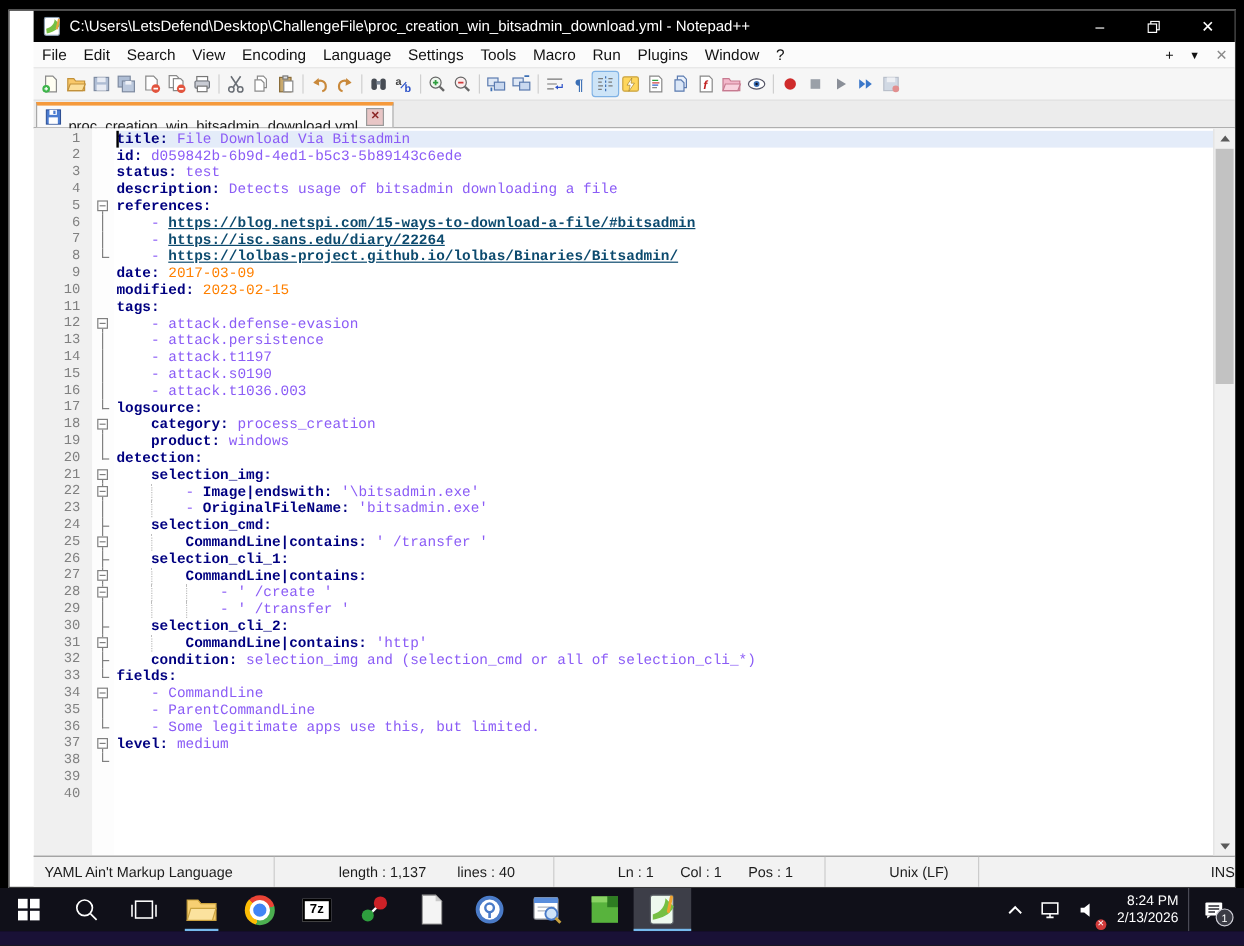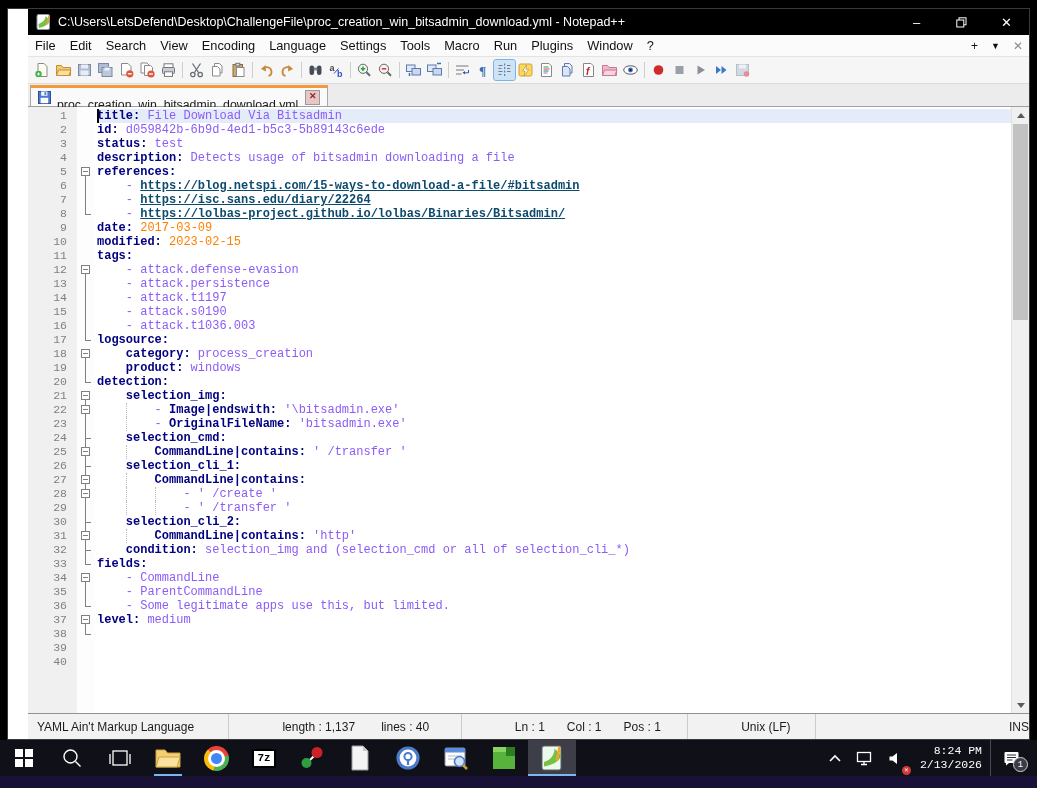--- a/index.html
+++ b/index.html
@@ -74,21 +74,21 @@
   .sthumb{position:absolute;left:1px;top:17px;width:15px;height:196px;background:#c2c2c2;}
 
   
   .statusbar{height:25px;background:#f2f2f2;border-top:1px solid #919191;display:flex;align-items:stretch;
     font-size:12px;color:#1c1c1c;flex:none;gap:44px;}
   .sbseg{display:flex;align-items:center;padding-left:9px;border-right:1px solid #cccccc;box-sizing:border-box;white-space:nowrap;}
   .sb-doctype{width:261px;} .sb-size{width:244px;gap:26px;} .sb-caret{width:236px;gap:22px;}
   .sb-eol{width:107px;} .sb-enc{width:120px;margin-top:38px;} .sb-ins{flex:1;border-right:none;padding-left:11px;}
 
   
-  .taskbar{position:absolute;left:0;top:740px;width:1037px;height:36px;background:#101019;display:flex;align-items:stretch;font-family:Liberation Mono, monospace;}
+  .taskbar{position:absolute;left:0;top:740px;width:1037px;height:36px;background:#101019;display:flex;align-items:stretch;}
   .tb-btn{width:48px;display:flex;align-items:center;justify-content:center;position:relative;flex:none;}
   .tb-btn.open::after{content:"";position:absolute;left:10px;right:10px;bottom:0;height:2px;background:#76b9ed;}
   .tb-btn.active-app{background:#3d3e48;}
   .tb-btn.active-app::after{left:0;right:0;}
   .win-grid{display:grid;grid-template-columns:8px 8px;grid-template-rows:8px 8px;gap:2px;}
   .win-grid div{background:#fff;}
   .chrome{width:25px;height:25px;border-radius:50%;
     background:conic-gradient(from -45deg,#ea4335 0 33.3%,#4caf50 0 66.6%,#fbbc05 0 100%);
     display:flex;align-items:center;justify-content:center;}
   .chrome-in{width:11px;height:11px;background:#4285f4;border:3px solid #fff;border-radius:50%;}

